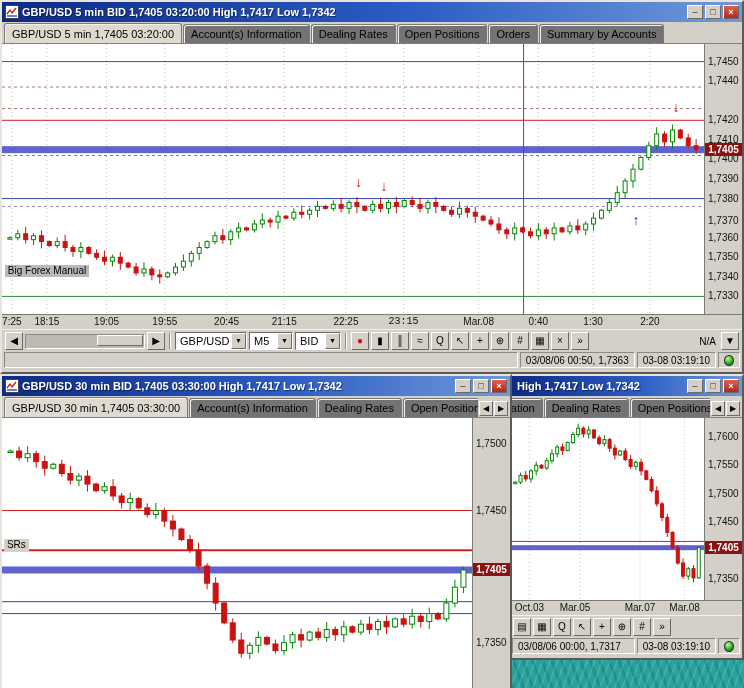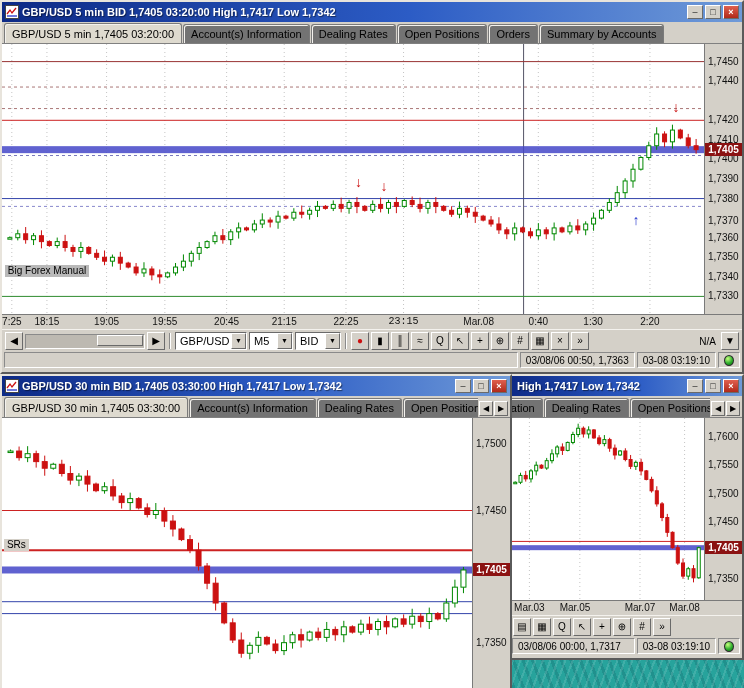--- a/index.html
+++ b/index.html
@@ -493,21 +493,21 @@
       <div class="yaxis">
           <div class="ytick" style="top: 12.7688px;">1,7600</div>
           <div class="ytick" style="top: 41.2062px;">1,7550</div>
           <div class="ytick" style="top: 69.6437px;">1,7500</div>
           <div class="ytick" style="top: 98.0812px;">1,7450</div>
           <div class="ytick" style="top: 154.956px;">1,7350</div>
           <div class="price-tag" style="top: 122.675px; background: rgb(139, 18, 18);">1,7405</div>
         </div>
     </div>
     <div class="xaxis">
-        <div class="xtick" style="left: 19.4px;">Mar.03</div>
+        <div class="xtick" style="left: 19.4px;">Oct.03</div>
         <div class="xtick" style="left: 65px;">Mar.05</div>
         <div class="xtick" style="left: 129.98px;">Mar.07</div>
         <div class="xtick" style="left: 174.6px;">Mar.08</div>
       </div>
   </div>
   <div class="toolbar">
     <span class="iconrow">
         <span class="tbtn">▤</span>
         <span class="tbtn">▦</span>
         <span class="tbtn">Q</span>

